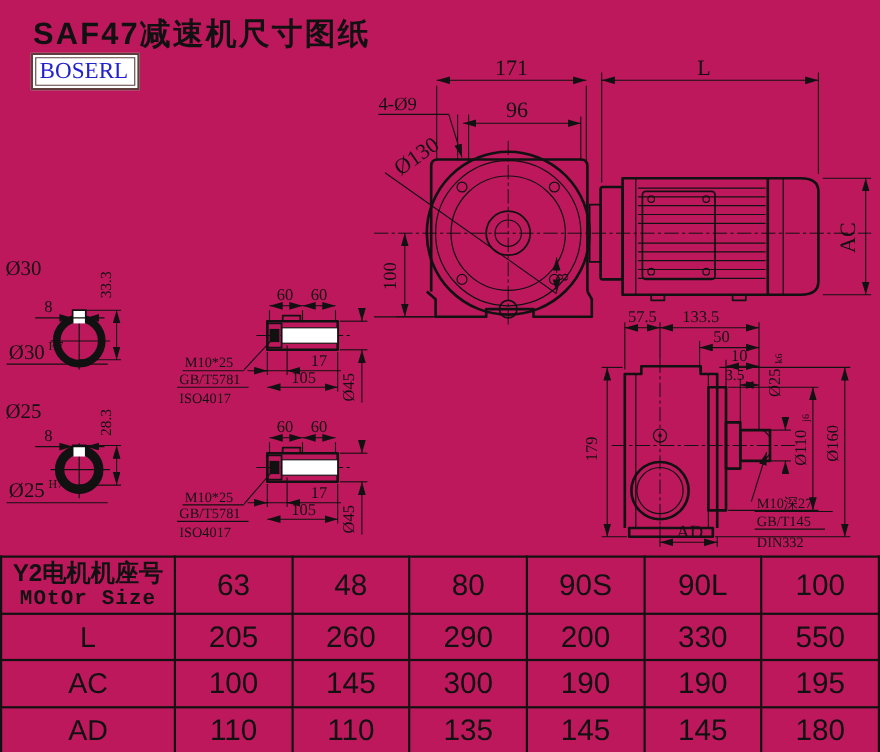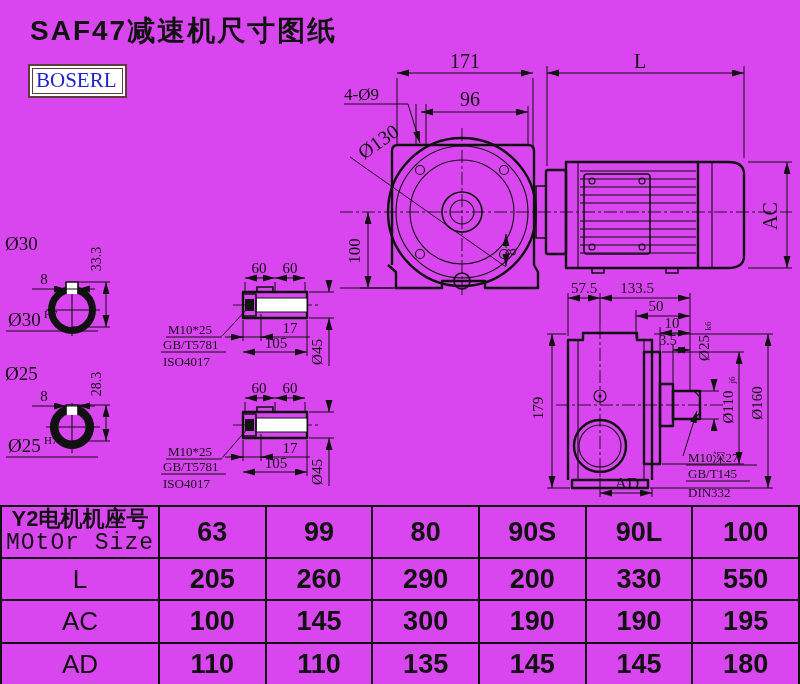--- a/index.html
+++ b/index.html
@@ -1,37 +1,37 @@
 <!DOCTYPE html>
 <html><head>
 <meta charset="utf-8">
 <style>
   html,body{margin:0;padding:0;background:#fff;}
-  #page{position:relative;width:800px;height:684px;background:#d946ef;overflow:hidden;
+  #page{position:relative;width:800px;height:684px;background:#be185d;overflow:hidden;
         font-family:"Liberation Sans","DejaVu Sans",sans-serif;color:#111;}
   #title{position:absolute;left:30px;top:12px;font-size:28px;font-weight:bold;letter-spacing:2px;}
-  #logo{position:absolute;left:28px;top:64px;padding:2px 8px 3px 6px;
+  #logo{position:absolute;left:28px;top:48px;padding:2px 8px 3px 6px;
         border:2px solid #5f3d3d;box-shadow:inset 0 0 0 2px #fff,inset 0 0 0 3px #5f3d3d;
         font-family:"Liberation Serif","DejaVu Serif",serif;font-size:21px;color:#2222cc;background:#fff;}
   svg{position:absolute;left:0;top:0;}
   svg text{font-family:"Liberation Serif","DejaVu Serif",serif;fill:#111;}
   .s2{stroke:#111;stroke-width:2.4;fill:none;stroke-linejoin:round;}
   .s15{stroke:#111;stroke-width:1.6;fill:none;stroke-linejoin:round;}
   .s1{stroke:#111;stroke-width:1.1;fill:none;}
   .dim{stroke:#111;stroke-width:1;fill:none;}
   .cl{stroke:#111;stroke-width:0.9;fill:none;stroke-dasharray:13 3 3 3;}
   .t20{font-size:20px;} .t17{font-size:17px;} .t15{font-size:15px;} .t14{font-size:14px;}
   .t13{font-size:13px;} .t11{font-size:11px;} .t9{font-size:9px;} .t19{font-size:19px;}
   .mid{text-anchor:middle;}
   #dimtable{position:absolute;left:0;top:505px;width:800px;height:179px;border-collapse:collapse;table-layout:fixed;}
   #dimtable td{border:2px solid #111;text-align:center;vertical-align:middle;padding:0;}
   #dimtable .hcell{line-height:1.1;}
   .hcn{font-size:22px;font-weight:bold;}
-  .hen{font-size:23px;letter-spacing:1px;font-family:"Liberation Mono","DejaVu Sans Mono",monospace;}
-  .num{font-size:27px;font-weight:bold;}
+  .hen{font-size:19px;letter-spacing:1px;font-family:"Liberation Mono","DejaVu Sans Mono",monospace;font-weight:bold;}
+  .num{font-size:27px;}
   .rowlab{font-size:26px;}
 </style>
 </head>
 <body>
 
 <div id="page">
 
   <div id="title">SAF47减速机尺寸图纸</div>
   <div id="logo">BOSERL</div>
 
@@ -347,21 +347,21 @@
         <col>
         <col>
     </colgroup>
     <tbody>
         <tr style="height:52px">
       <td class="hcell">
         <div class="hcn">Y2电机机座号</div>
         <div class="hen">MOtOr Size</div>
       </td>
       <td class="num">63</td>
-      <td class="num">99</td>
+      <td class="num">48</td>
       <td class="num">80</td>
       <td class="num">90S</td>
       <td class="num">90L</td>
       <td class="num">100</td>
     </tr>
     <tr style="height:42px">
       <td class="rowlab">L</td>
       <td class="num">205</td>
       <td class="num">260</td>
       <td class="num">290</td>

